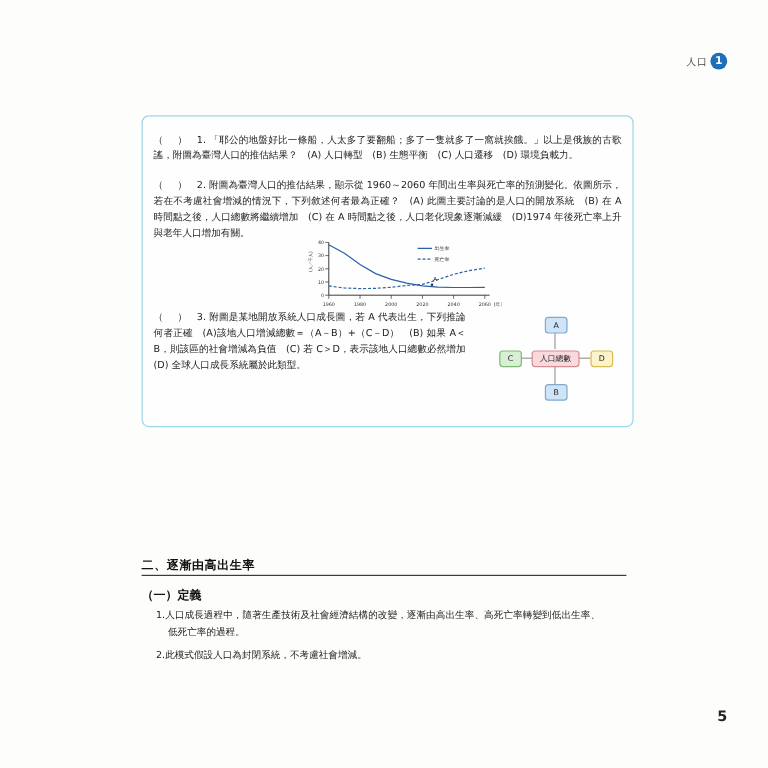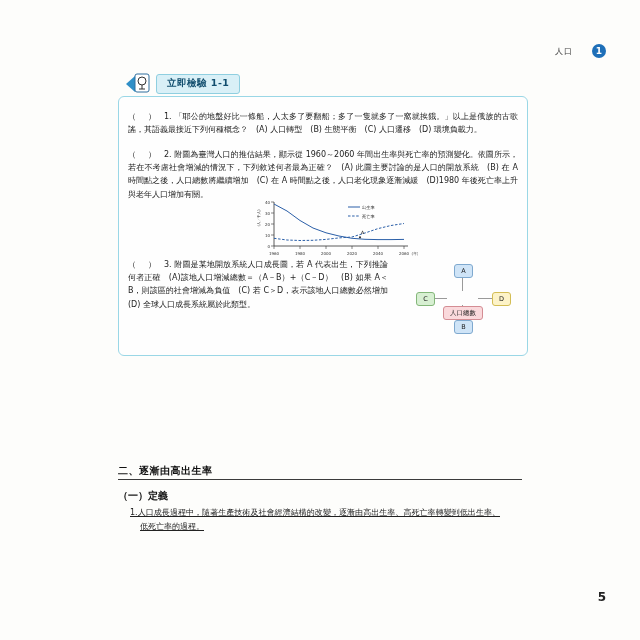--- a/index.html
+++ b/index.html
@@ -22,21 +22,21 @@
     height: 640px;
     background: #fdfdfb;
   }
   
   .header {
     position: absolute;
     right: 34px;
     top: 44px;
     display: flex;
     align-items: center;
-    gap: 19px;
+    gap: 2px;
   }
   .header .h-label {
     font-size: 8px;
     color: #3f3f3f;
     letter-spacing: 1px;
   }
   .header .h-num {
     width: 14px; height: 14px;
     border-radius: 50%;
     background: #1e6fb8;
@@ -166,21 +166,20 @@
     font-size: 10px;
     font-weight: bold;
     color: #111;
   }
   .body-p {
     position: absolute;
     font-size: 8px;
     line-height: 1.7;
     color: #222;
     text-align: justify;
-    text-decoration: underline;
   }
   .p1 { left: 130px; top: 506px; width: 360px; }
   .p2 { left: 130px; top: 539px; width: 360px; }
 
   .page-num {
     position: absolute;
     right: 34px;
     bottom: 36px;
     font-size: 12px;
     font-weight: bold;
@@ -191,48 +190,36 @@
 </head>
 <body>
 
 <div class="page">
 
   <div class="header">
     <span class="h-label">人口</span>
     <span class="h-num">1</span>
   </div>
 
-  <div class="ex-title-wrap">
-    <span class="ex-icon">
-      <svg width="26" height="24" viewBox="0 0 26 24">
-        <polygon points="0,12 9,4 9,20" fill="#2f8fc7"></polygon>
-        <rect x="9" y="2" width="14" height="18" rx="2" fill="#ffffff" stroke="#2f6f9e" stroke-width="1"></rect>
-        <circle cx="16" cy="9" r="4" fill="none" stroke="#333" stroke-width="1"></circle>
-        <line x1="16" y1="13" x2="16" y2="17" stroke="#333" stroke-width="1"></line>
-        <line x1="13" y1="17" x2="19" y2="17" stroke="#333" stroke-width="1"></line>
-      </svg>
-    </span>
-    <span class="ex-title">立即檢驗 1-1</span>
-  </div>
 
   <div class="ex-box"></div>
 
   <div class="q q1">
     <span class="paren">（　）</span>
     <span class="body">
       <span>1.</span>
-      <span>「耶公的地盤好比一條船，人太多了要翻船；多了一隻就多了一窩就挨餓。」以上是俄族的古歌謠，其語義最接近下列何種概念？　(A) 人口轉型　(B) 生態平衡　(C) 人口遷移　(D) 環境負載力。</span>
+      <span>「耶公的地盤好比一條船，人太多了要翻船；多了一隻就多了一窩就挨餓。」以上是俄族的古歌謠，附圖為臺灣人口的推估結果？　(A) 人口轉型　(B) 生態平衡　(C) 人口遷移　(D) 環境負載力。</span>
     </span>
   </div>
 
   <div class="q q2">
     <span class="paren">（　）</span>
     <span class="body">
       <span>2.</span>
-      <span>附圖為臺灣人口的推估結果，顯示從 1960～2060 年間出生率與死亡率的預測變化。依圖所示，若在不考慮社會增減的情況下，下列敘述何者最為正確？　(A) 此圖主要討論的是人口的開放系統　(B) 在 A 時間點之後，人口總數將繼續增加　(C) 在 A 時間點之後，人口老化現象逐漸減緩　(D)1980 年後死亡率上升與老年人口增加有關。</span>
+      <span>附圖為臺灣人口的推估結果，顯示從 1960～2060 年間出生率與死亡率的預測變化。依圖所示，若在不考慮社會增減的情況下，下列敘述何者最為正確？　(A) 此圖主要討論的是人口的開放系統　(B) 在 A 時間點之後，人口總數將繼續增加　(C) 在 A 時間點之後，人口老化現象逐漸減緩　(D)1974 年後死亡率上升與老年人口增加有關。</span>
     </span>
   </div>
 
   <div class="chart">
     <svg width="170" height="62" viewBox="0 0 170 62">
 
       <line x1="26" y1="4" x2="26" y2="48" stroke="#333" stroke-width="0.8"></line>
       <line x1="26" y1="48" x2="160" y2="48" stroke="#333" stroke-width="0.8"></line>
 
       <g stroke="#333" stroke-width="0.6">
@@ -298,22 +285,23 @@
 
     <div class="dg-line" style="left:52px; top:13px; width:1px; height:16px;"></div>
     <div class="dg-line" style="left:52px; top:43px; width:1px; height:16px;"></div>
     <div class="dg-line" style="left:23px; top:36px; width:14px; height:1px;"></div>
     <div class="dg-line" style="left:68px; top:36px; width:14px; height:1px;"></div>
 
     <div class="dg-node dg-blue" style="left:44px; top:2px; width:17px; height:12px;">A</div>
     <div class="dg-node dg-green" style="left:6px; top:30px; width:17px; height:12px;">C</div>
     <div class="dg-node dg-yellow" style="left:82px; top:30px; width:17px; height:12px;">D</div>
     <div class="dg-node dg-blue" style="left:44px; top:58px; width:17px; height:12px;">B</div>
-    <div class="dg-node dg-center" style="left:33px; top:44px; width:38px; height:12px;">人口總數</div>
+    <div class="dg-node dg-center" style="left:33px; top:30px; width:38px; height:12px;">人口總數</div>
   </div>
 
   <div class="sec2-title">二、逐漸由高出生率</div>
   <div class="sec2-rule"></div>
   <div class="sub-title">（一）定義</div>
   <div class="body-p p1 hang">1.人口成長過程中，隨著生產技術及社會經濟結構的改變，逐漸由高出生率、高死亡率轉變到低出生率、低死亡率的過程。</div>
+  <div class="body-p p2 hang">2.此模式假設人口為封閉系統，不考慮社會增減。</div>
 
   <div class="page-num">5</div>
 </div>
 
 </body></html>

